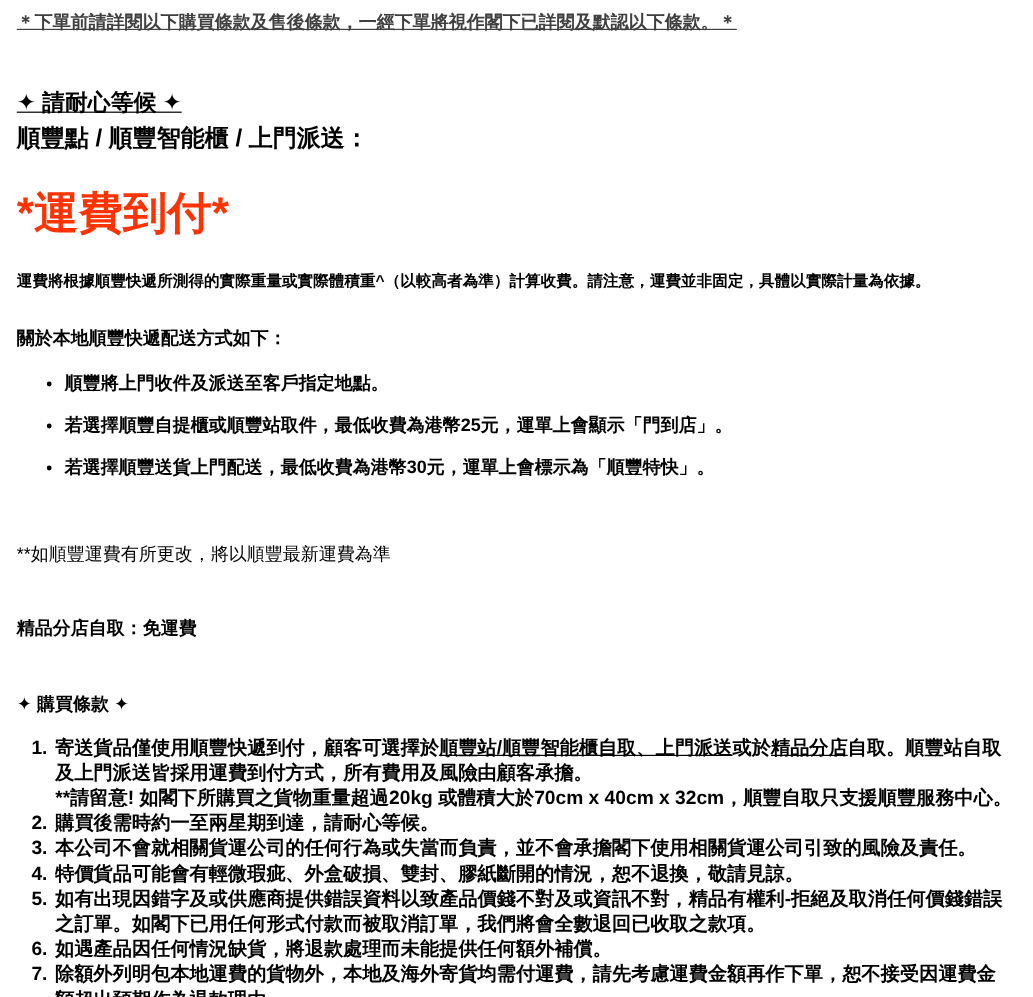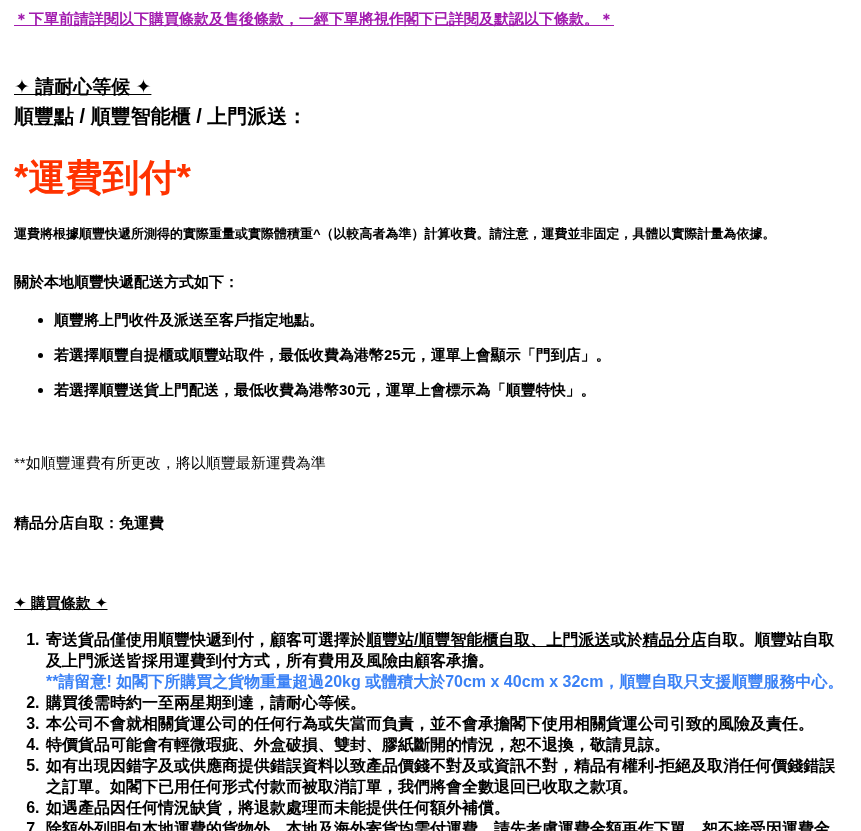--- a/index.html
+++ b/index.html
@@ -13,21 +13,21 @@
     height: 831px;
     overflow: hidden;
     background: #ffffff;
     padding: 10px 16px 0 14px;
   }
 
   
   .top-notice {
     font-size: 15px;
     font-weight: bold;
-    color: #a21caf;
+    color: #404040;
     text-decoration: underline;
     line-height: 1.2;
   }
 
   
   .section-heading {
     margin-top: 47px;
     font-size: 19px;
     font-weight: bold;
     text-decoration: underline;
@@ -78,40 +78,39 @@
     line-height: 1.3;
   }
   .pickup-free {
     margin-top: 41px;
     font-size: 15px;
     font-weight: bold;
   }
 
   
   .terms-heading {
-    margin-top: 61px;
+    margin-top: 45px;
     font-size: 15px;
     font-weight: bold;
-    text-decoration: underline;
   }
   ol.terms-list {
     margin-top: 16px;
     padding-left: 30px;
     list-style: decimal;
   }
   ol.terms-list li {
     font-size: 16px;
     font-weight: bold;
     line-height: 21px;
     padding-left: 2px;
     max-width: 806px;
   }
   .u { text-decoration: underline; }
   .term-warning {
-    color: #3b82f6;
+    color: #000000;
     font-weight: bold;
   }
 </style>
 </head>
 <body>
 
 <div class="page">
 
   <p class="top-notice">＊下單前請詳閱以下購買條款及售後條款，一經下單將視作閣下已詳閱及默認以下條款。＊</p>
 

